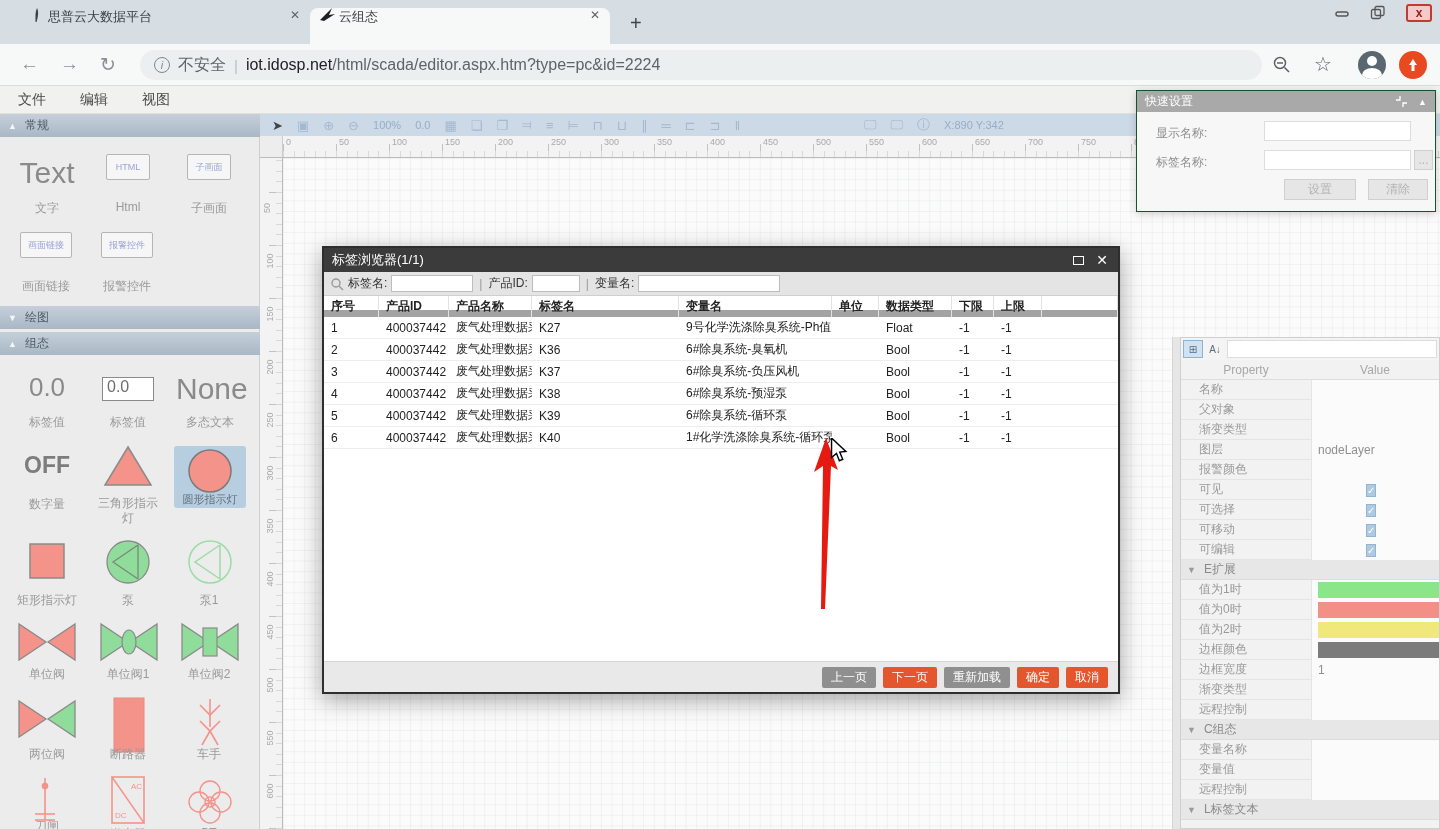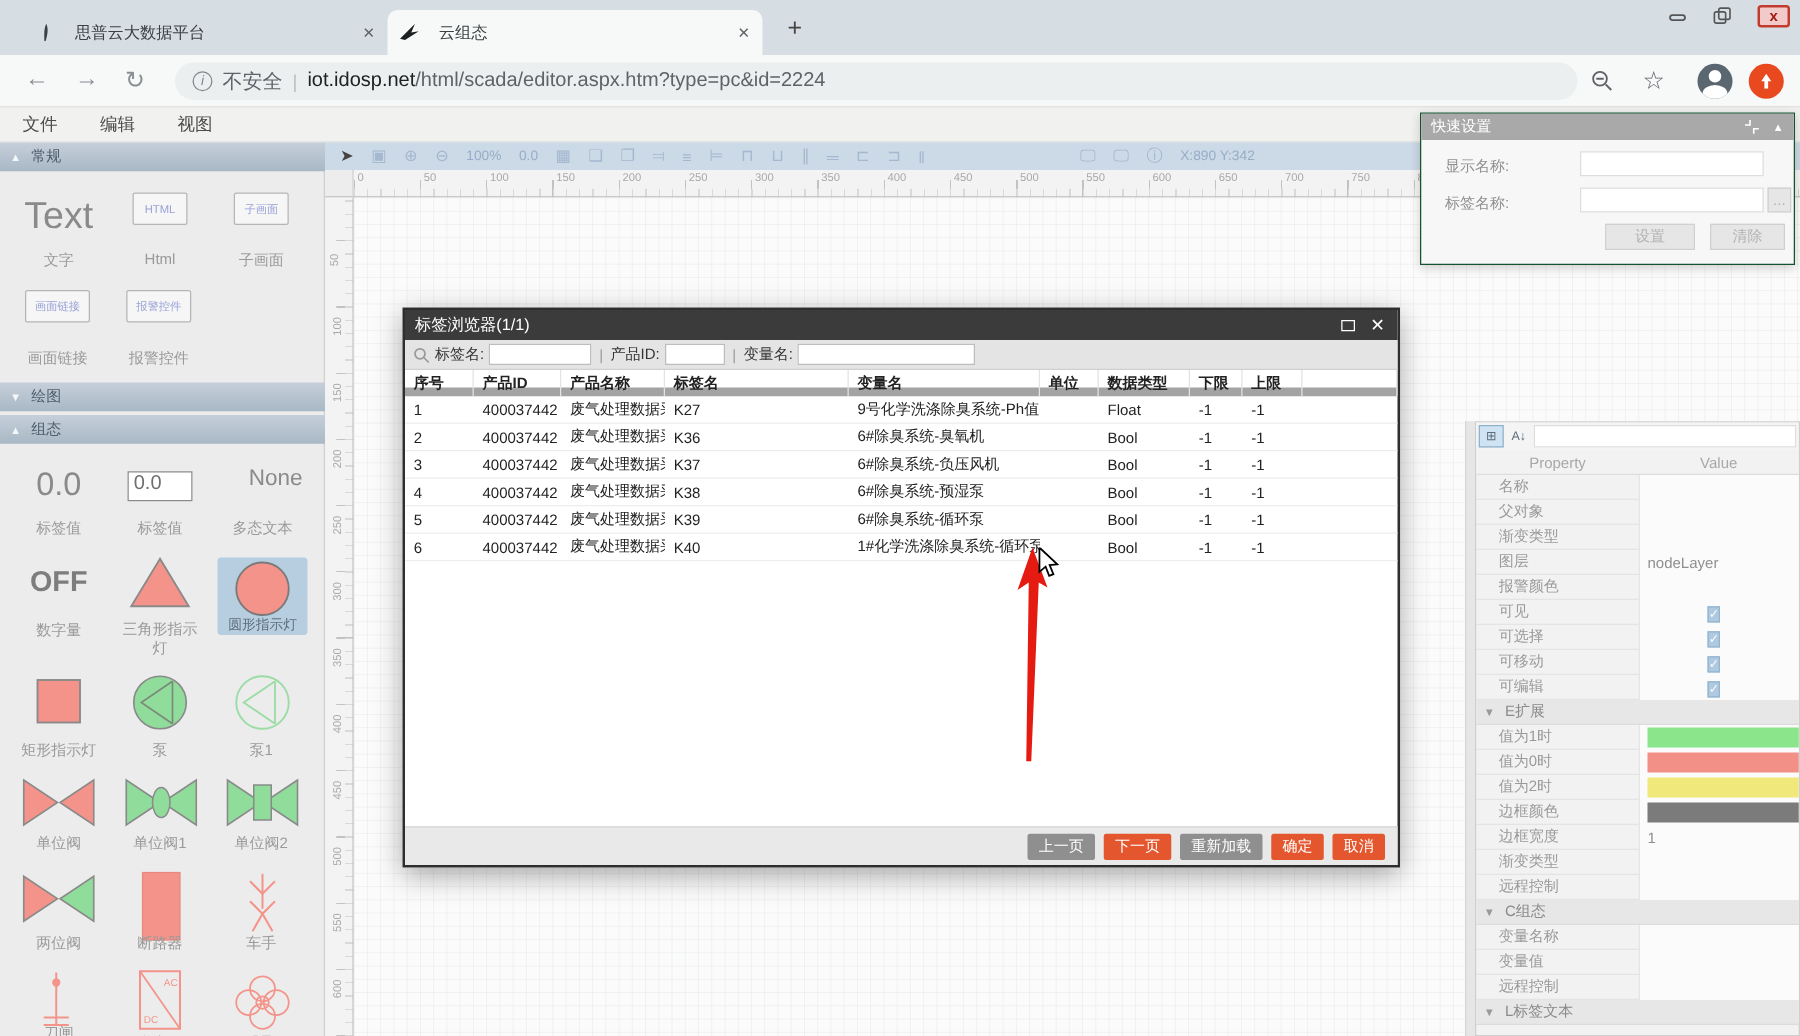--- a/index.html
+++ b/index.html
@@ -3,21 +3,21 @@
 <meta charset="utf-8">
 <style>
   * { margin:0; padding:0; box-sizing:border-box; }
   html,body { width:1440px; height:829px; overflow:hidden; }
   body { font-family:"Liberation Sans","DejaVu Sans",sans-serif; }
   #app { position:relative; width:1440px; height:829px; background:#ececec; overflow:hidden; }
   .abs { position:absolute; }
 
   
   .tabstrip { left:0; top:0; width:1440px; height:44px; background:#d7dee3; }
-  .tab { top:8px; height:36px; display:flex; align-items:center; gap:16px; padding:0 10px; font-size:13px; color:#3c4043;font-family:Liberation Serif, serif; }
+  .tab { top:8px; height:36px; display:flex; align-items:flex-start; gap:4px; padding:0 10px; font-size:13px; color:#3c4043;font-family:Liberation Serif, serif; }
   .tab.active { background:#f7f8f8; border-radius:8px 8px 0 0; }
   .tab-close { color:#5f6368; font-size:12px; margin-left:auto; cursor:pointer; }
   .newtab { top:12px; font-size:20px; color:#444; }
   .winbtns { right:8px; top:4px; display:flex; gap:20px; align-items:center; color:#333; }
   .close-annot { width:26px; height:18px; background:#f3caca; border:2px solid #c23b2e; border-radius:3px;
                  color:#a01c12; font-weight:bold; font-size:12px; text-align:center; line-height:14px; }
   .urlrow { left:0; top:44px; width:1440px; height:42px; background:#f7f8f8; border-bottom:1px solid #dcdcdc; }
   .navic { font-size:19px; color:#8b9095; top:9px; }
   .omnibox { left:140px; top:6px; width:1122px; height:30px; background:#eceff0; border-radius:15px;
              display:flex; align-items:center; padding:0 14px; gap:8px; font-size:16px; color:#5f6368; }
@@ -273,21 +273,21 @@
     </div>
     <div class="abs sec-h" style="top:218px;">
       <span class="sec-tri">▲</span>
       <span>组态</span>
     </div>
 
     <div class="abs big-gray" style="left:14px;top:258px;width:66px;font-size:26px;text-align:center;">0.0</div>
     <div class="abs tile-label" style="left:14px;top:300px;width:66px;">标签值</div>
     <div class="abs" style="left:102px;top:263px;width:52px;height:24px;border:1px solid #8a8a8a;background:#fff;color:#6e6e6e;font-size:16px;padding-left:4px;">0.0</div>
     <div class="abs tile-label" style="left:95px;top:300px;width:66px;">标签值</div>
-    <div class="abs big-gray" style="left:176px;top:258px;width:66px;font-size:18px;text-align:right;">None</div>
+    <div class="abs big-gray" style="left:176px;top:258px;width:66px;font-size:30px;text-align:right;">None</div>
     <div class="abs tile-label" style="left:172px;top:300px;width:76px;">多态文本</div>
 
     <div class="abs" style="left:14px;top:338px;width:66px;font-size:23px;font-weight:bold;color:#7d7d7d;text-align:center;">OFF</div>
     <div class="abs tile-label" style="left:14px;top:382px;width:66px;">数字量</div>
     <svg class="abs" style="left:102px;top:330px;" width="52" height="44" viewBox="0 0 52 44">
         <polygon points="26,3 49,41 3,41" fill="#f4938a" stroke="#8a8a8a" stroke-width="1.5"></polygon>
       </svg>
     <div class="abs tile-label" style="left:93px;top:382px;width:70px;line-height:15px;">三角形指示灯</div>
     <div class="abs sel-tile" style="left:174px;top:332px;width:72px;height:62px;">
       <svg class="abs" style="left:13px;top:2px;" width="46" height="46" viewBox="0 0 46 46">

